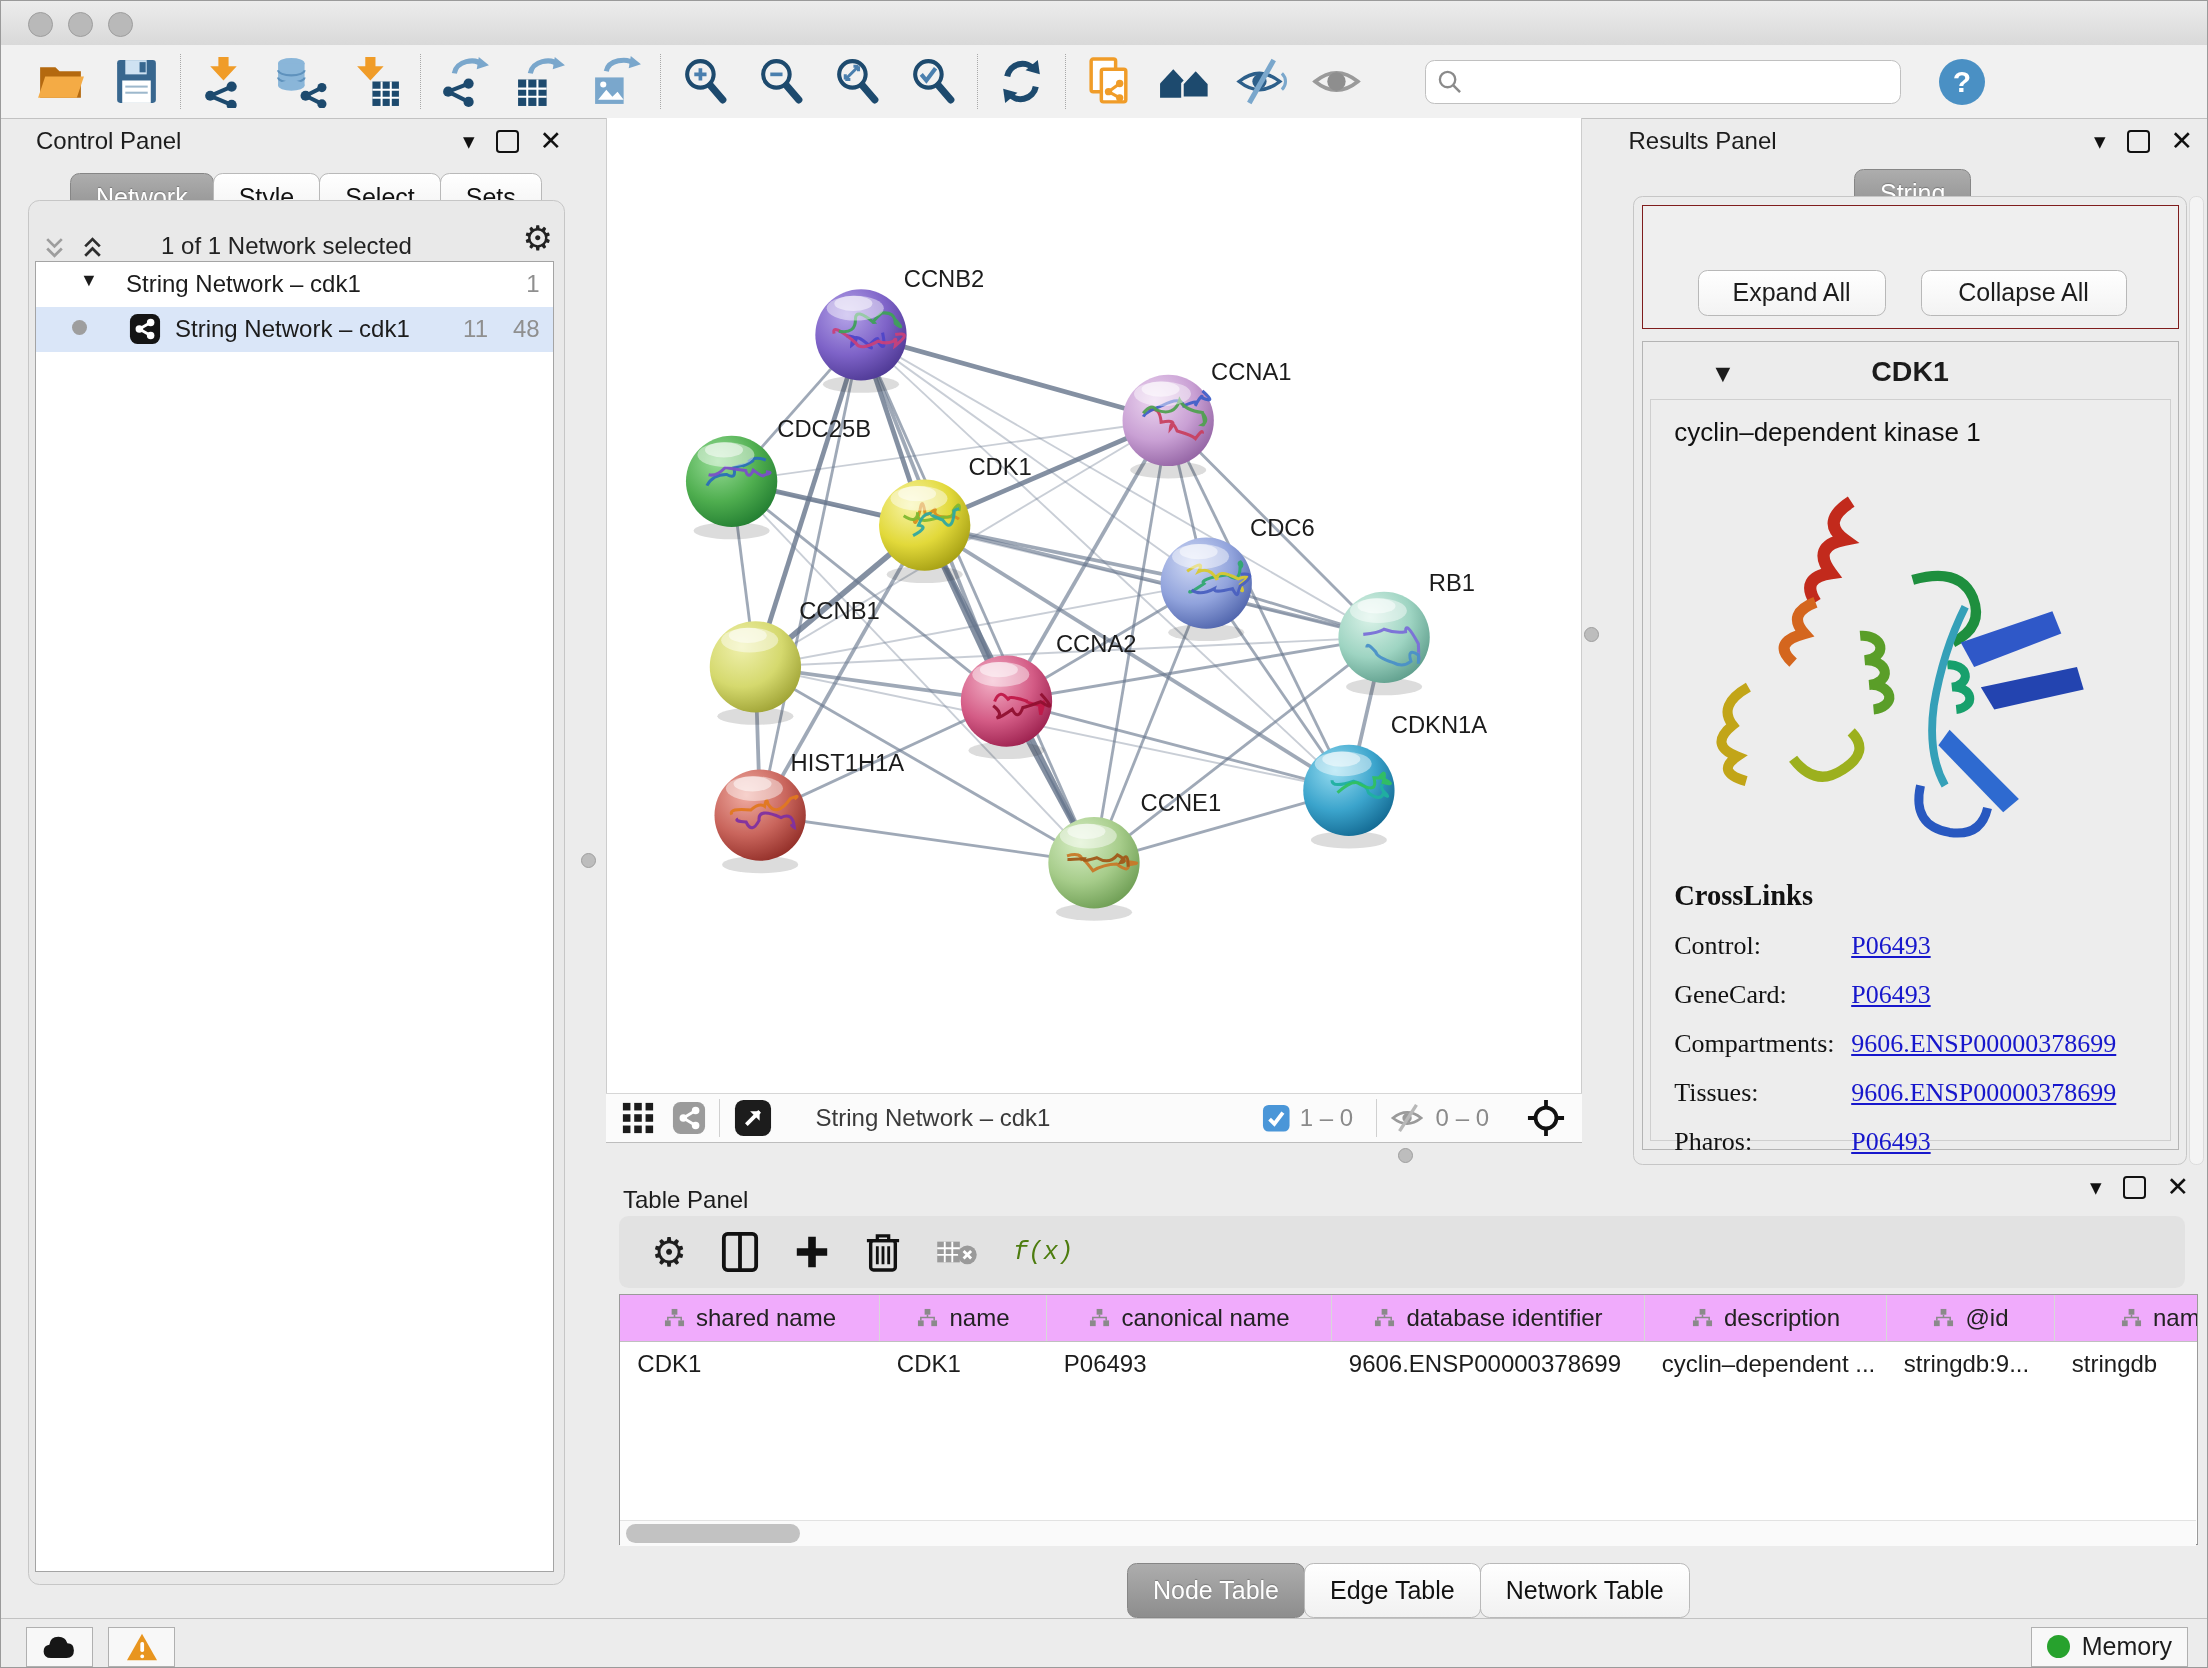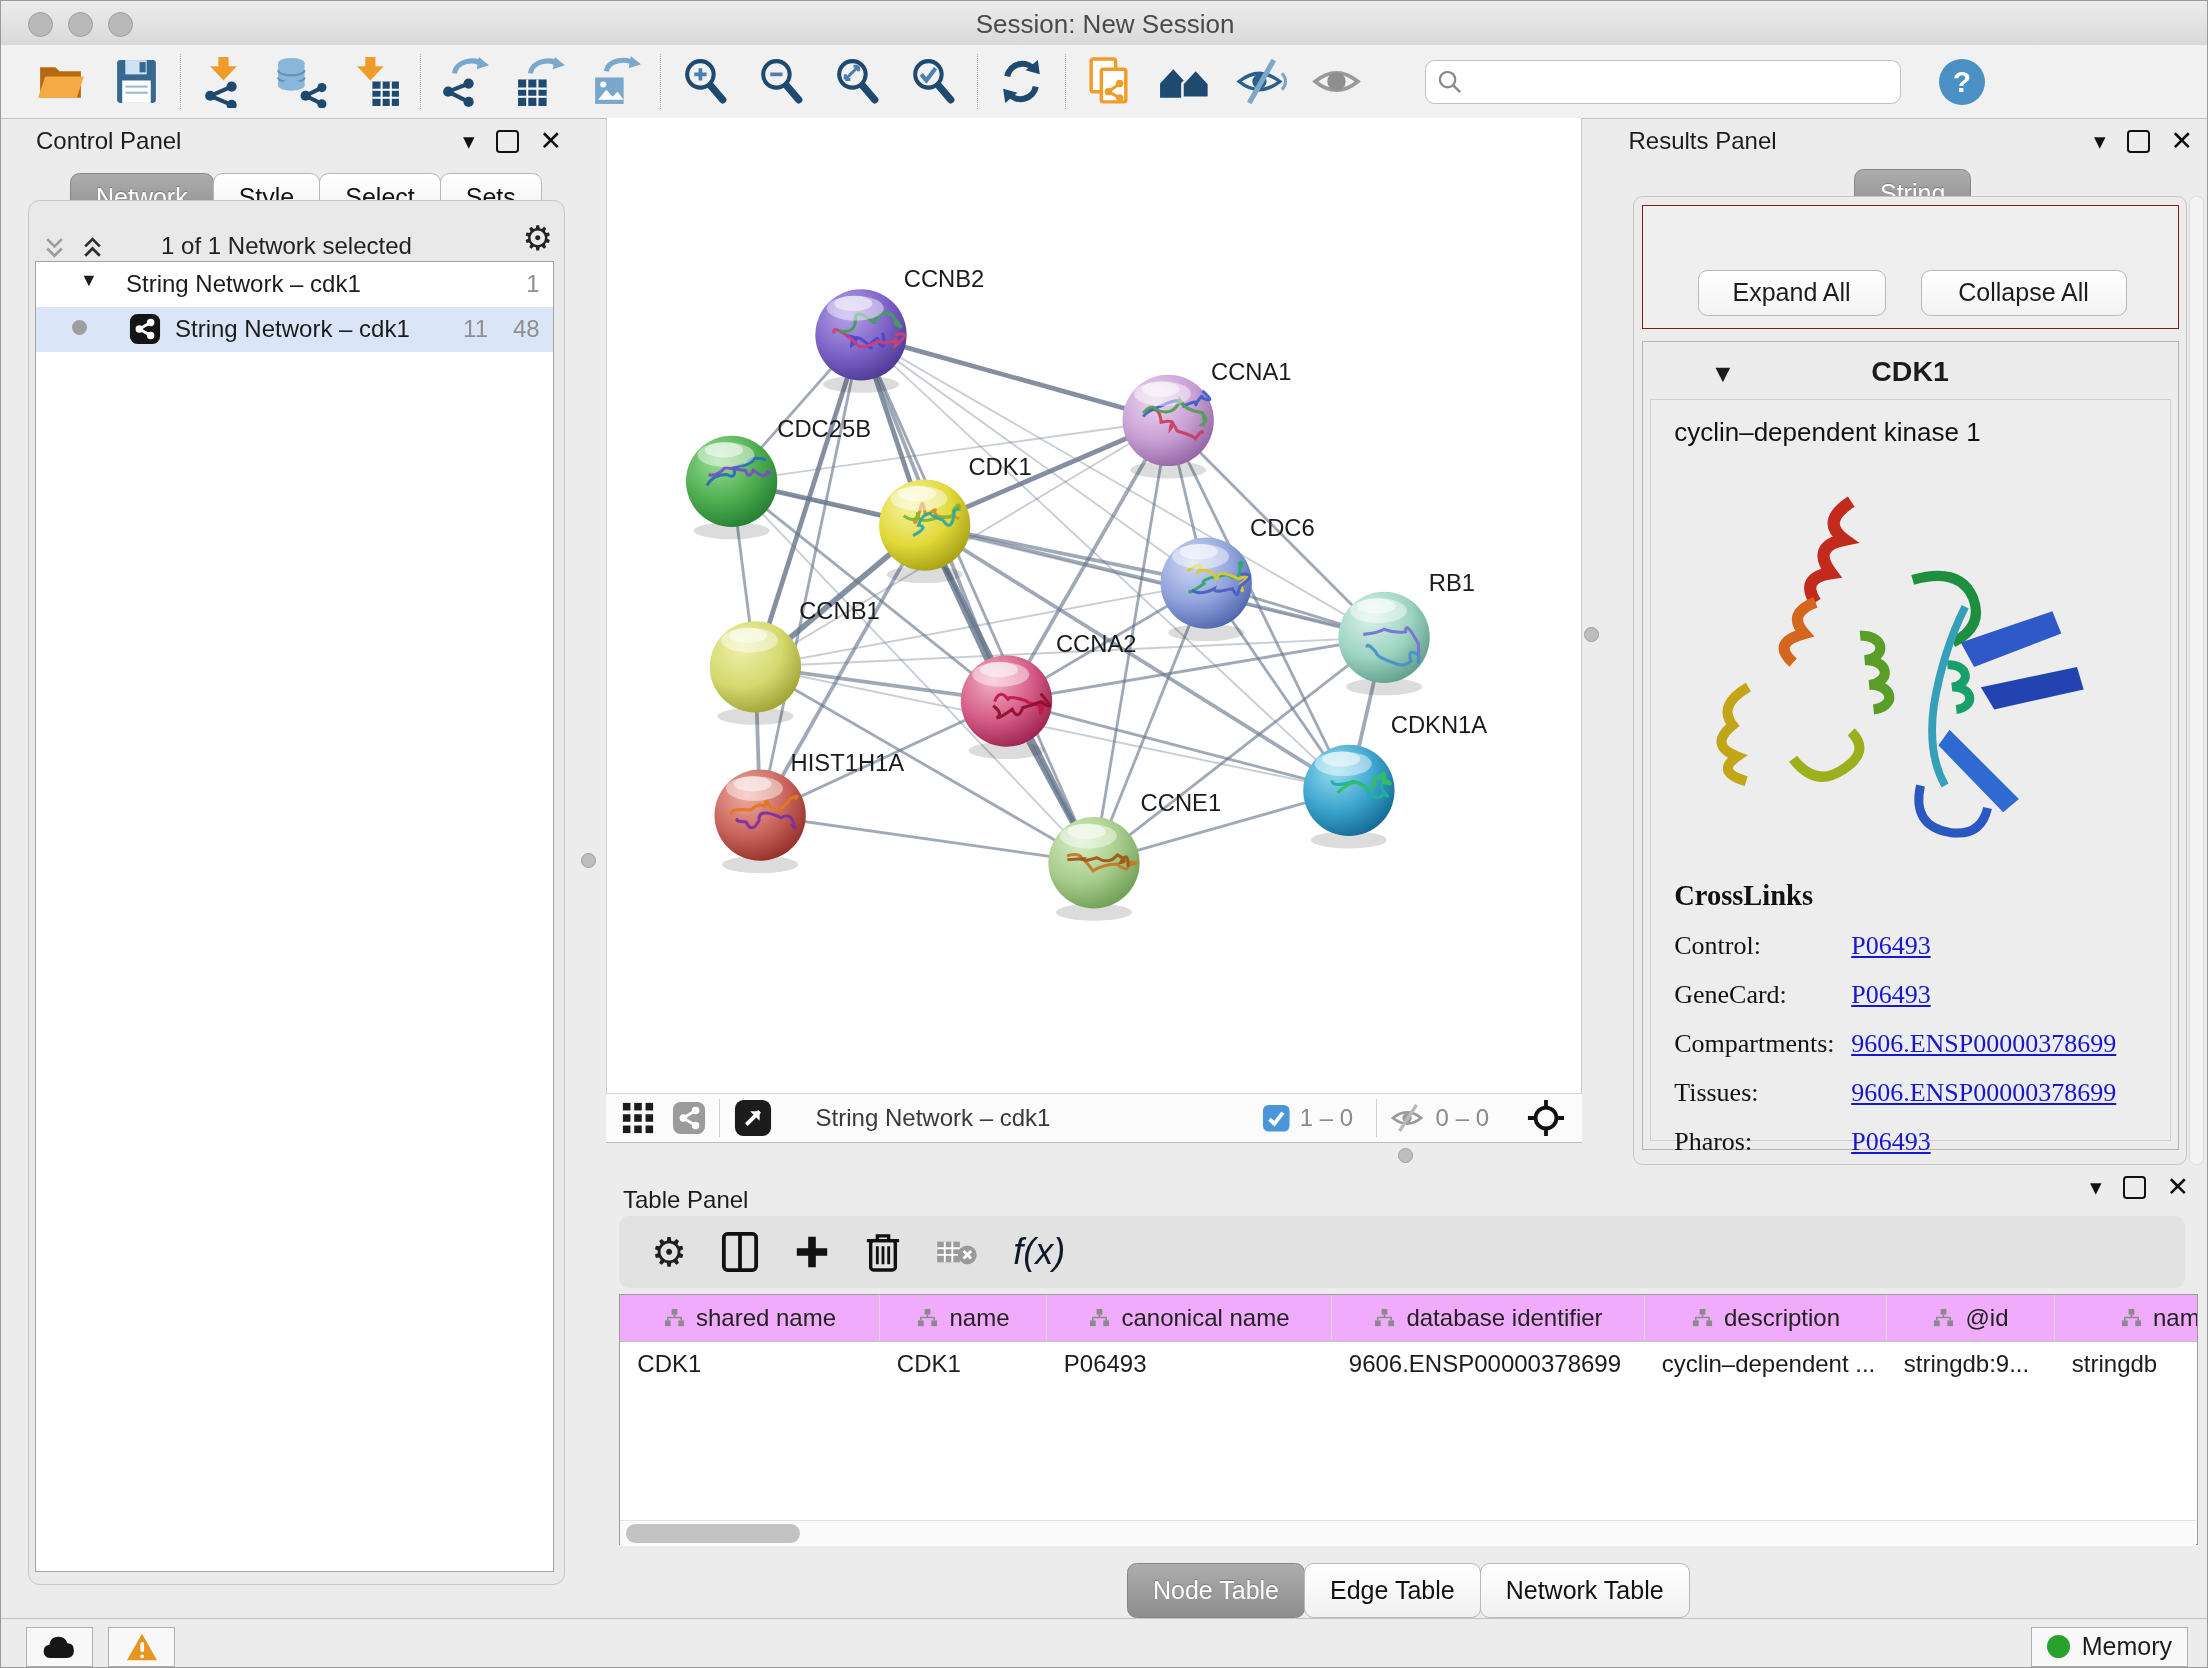--- a/index.html
+++ b/index.html
@@ -79,21 +79,21 @@
   #crosslinks-title{font-size:28.5px;font-weight:bold;color:#111;}
   .cl-row{display:flex;margin-top:19px;font-size:26px;}
   .cl-label{width:177px;color:#111;}
   .cl-value{color:#1717cc;text-decoration:underline;}
   #rp-scroll{position:absolute;left:571px;top:78px;width:13.3px;height:967px;background:#f4f4f4;
              border:1px solid #dcdcdc;border-radius:6.7px;}
   
   #table-panel{left:605px;top:1165px;width:1604px;height:452px;}
   #tp-toolbar{position:absolute;left:13.3px;top:50px;width:1566px;height:72px;background:#e2e2e2;
               border-radius:9.5px;display:flex;align-items:center;gap:34px;padding-left:32px;box-sizing:border-box;}
-  #fx-label{font-family:Liberation Sans, sans-serif;font-style:italic;font-size:36px;color:#0f172a;}
+  #fx-label{font-family:Liberation Mono, monospace;font-style:italic;font-size:25px;color:#4d7c0f;}
   #tp-tablebox{position:absolute;left:13.3px;top:128px;width:1579px;height:251px;background:#fff;
                border:1px solid #9a9a9a;border-bottom:1.9px solid #8a8a8a;overflow:hidden;box-sizing:border-box;}
   #tp-table{border-collapse:collapse;table-layout:fixed;width:1701px;}
   #tp-table th{height:44px;background:#f0abfc;border-bottom:1px solid #c0c0c0;border-right:1px solid #d8d8d8;
                font-weight:normal;font-size:24px;color:#222;overflow:hidden;white-space:nowrap;}
   #tp-table th .th-inner{display:flex;align-items:center;justify-content:center;gap:11.4px;}
   #tp-table td{height:42px;font-size:24px;padding-left:17px;overflow:hidden;white-space:nowrap;
                vertical-align:middle;}
   #tp-hscroll{position:absolute;left:14.3px;top:354px;width:1576px;height:25px;background:#fafafa;
               border-top:1px solid #e2e2e2;}
@@ -109,21 +109,20 @@
   #memory-dot{width:23px;height:23px;border-radius:50%;background:#27a22d;}
   svg{display:block;}
 </style>
 </head>
 <body>
 
 <div id="titlebar" class="abs">
   <span class="tlight" style="left:27px"></span>
   <span class="tlight" style="left:67px"></span>
   <span class="tlight" style="left:107px"></span>
-  <div id="win-title">Session: New Session</div>
 </div>
 
 <div id="toolbar" class="abs">
   <div class="tbtn" style="margin-left:21px">
     <svg width="53" height="53" viewBox="0 0 52 52">
       <path d="M6,12 h15 l4,4 h21 v26 H6 z" fill="#b4690f"></path>
       <path d="M11,21 h38 l-7,21 H4 z" fill="#f4ab45"></path>
     </svg>
   </div>
   <div class="tbtn">

